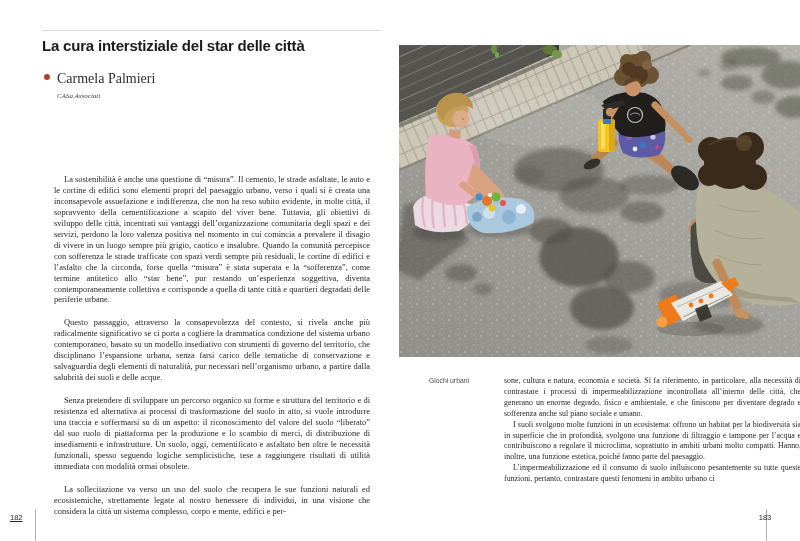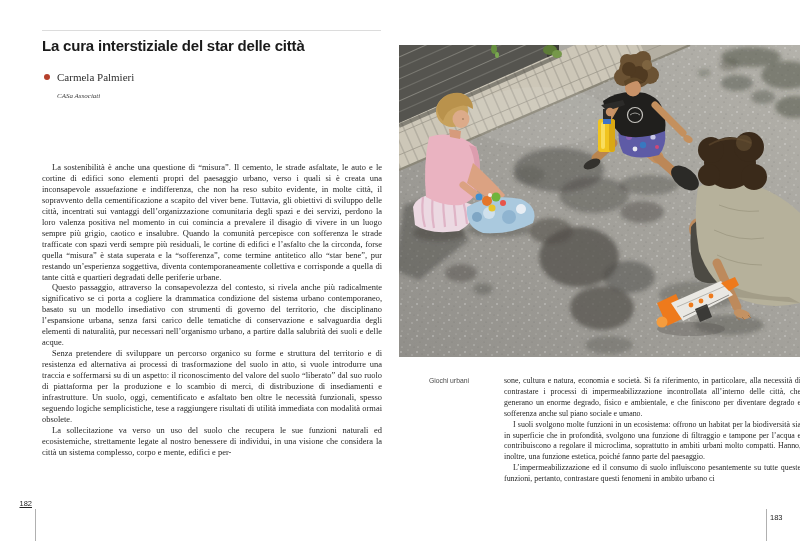--- a/index.html
+++ b/index.html
@@ -11,44 +11,44 @@
   .abs{position:absolute;}
   
   .title-rule{left:42px;top:30px;width:339px;height:1px;background:#dcdcdc;}
   .article-title{
     left:42px;top:37px;width:345px;
     font-family:"Liberation Sans", sans-serif;font-weight:bold;
     font-size:15px;letter-spacing:-0.2px;color:#1b1b1b;
   }
   .author-row{left:44px;top:71px;display:flex;align-items:flex-start;}
   .author-bullet{width:6px;height:6px;border-radius:50%;background:#b5402c;margin-top:3px;}
-  .author-name{margin-left:7px;font-size:11px;color:#2e2e2e;}
+  .author-name{margin-left:7px;font-size:14px;color:#2e2e2e;}
   .affiliation{left:57px;top:92px;font-style:italic;font-size:7px;color:#3c3c3c;}
   .body-left{
     left:42px;top:162px;width:340px;
     font-size:8.45px;line-height:10.95px;color:#1f1f1f;text-align:justify;
   }
-  .body-left p{margin:0;text-indent:10px;}
+  .body-left p{margin:12px;text-indent:10px;}
   
   .photo-frame{left:399px;top:45px;width:401px;height:312px;}
   .photo-frame svg{display:block;}
   .photo-caption{
     left:395px;top:377px;width:74px;text-align:right;
     font-family:"Liberation Sans", sans-serif;font-size:6.8px;color:#4a4a4a;
   }
   .body-right{
     left:504px;top:376px;width:297px;
     font-size:7.9px;line-height:10.9px;color:#1f1f1f;text-align:justify;
   }
   .body-right p{margin:0;text-indent:9px;}
   .body-right p.cont{text-indent:0;}
   
   .folio{font-family:"Liberation Sans", sans-serif;font-size:7.5px;color:#222;}
-  .folio-left{left:10px;top:499px;width:22px;text-align:right;text-decoration:underline;}
-  .folio-right{left:770px;top:513px;width:22px;text-align:left;}
+  .folio-left{left:10px;top:513px;width:22px;text-decoration:underline;}
+  .folio-right{left:754px;top:513px;width:22px;text-align:center;}
   .folio-rule{width:1px;height:32px;background:#b0b0b0;top:509px;}
   .folio-rule-left{left:35px;}
   .folio-rule-right{left:766px;}
 </style>
 </head>
 <body>
 
 <div class="abs title-rule"></div>
 <div class="abs article-title">La cura interstiziale del star delle città</div>
 

